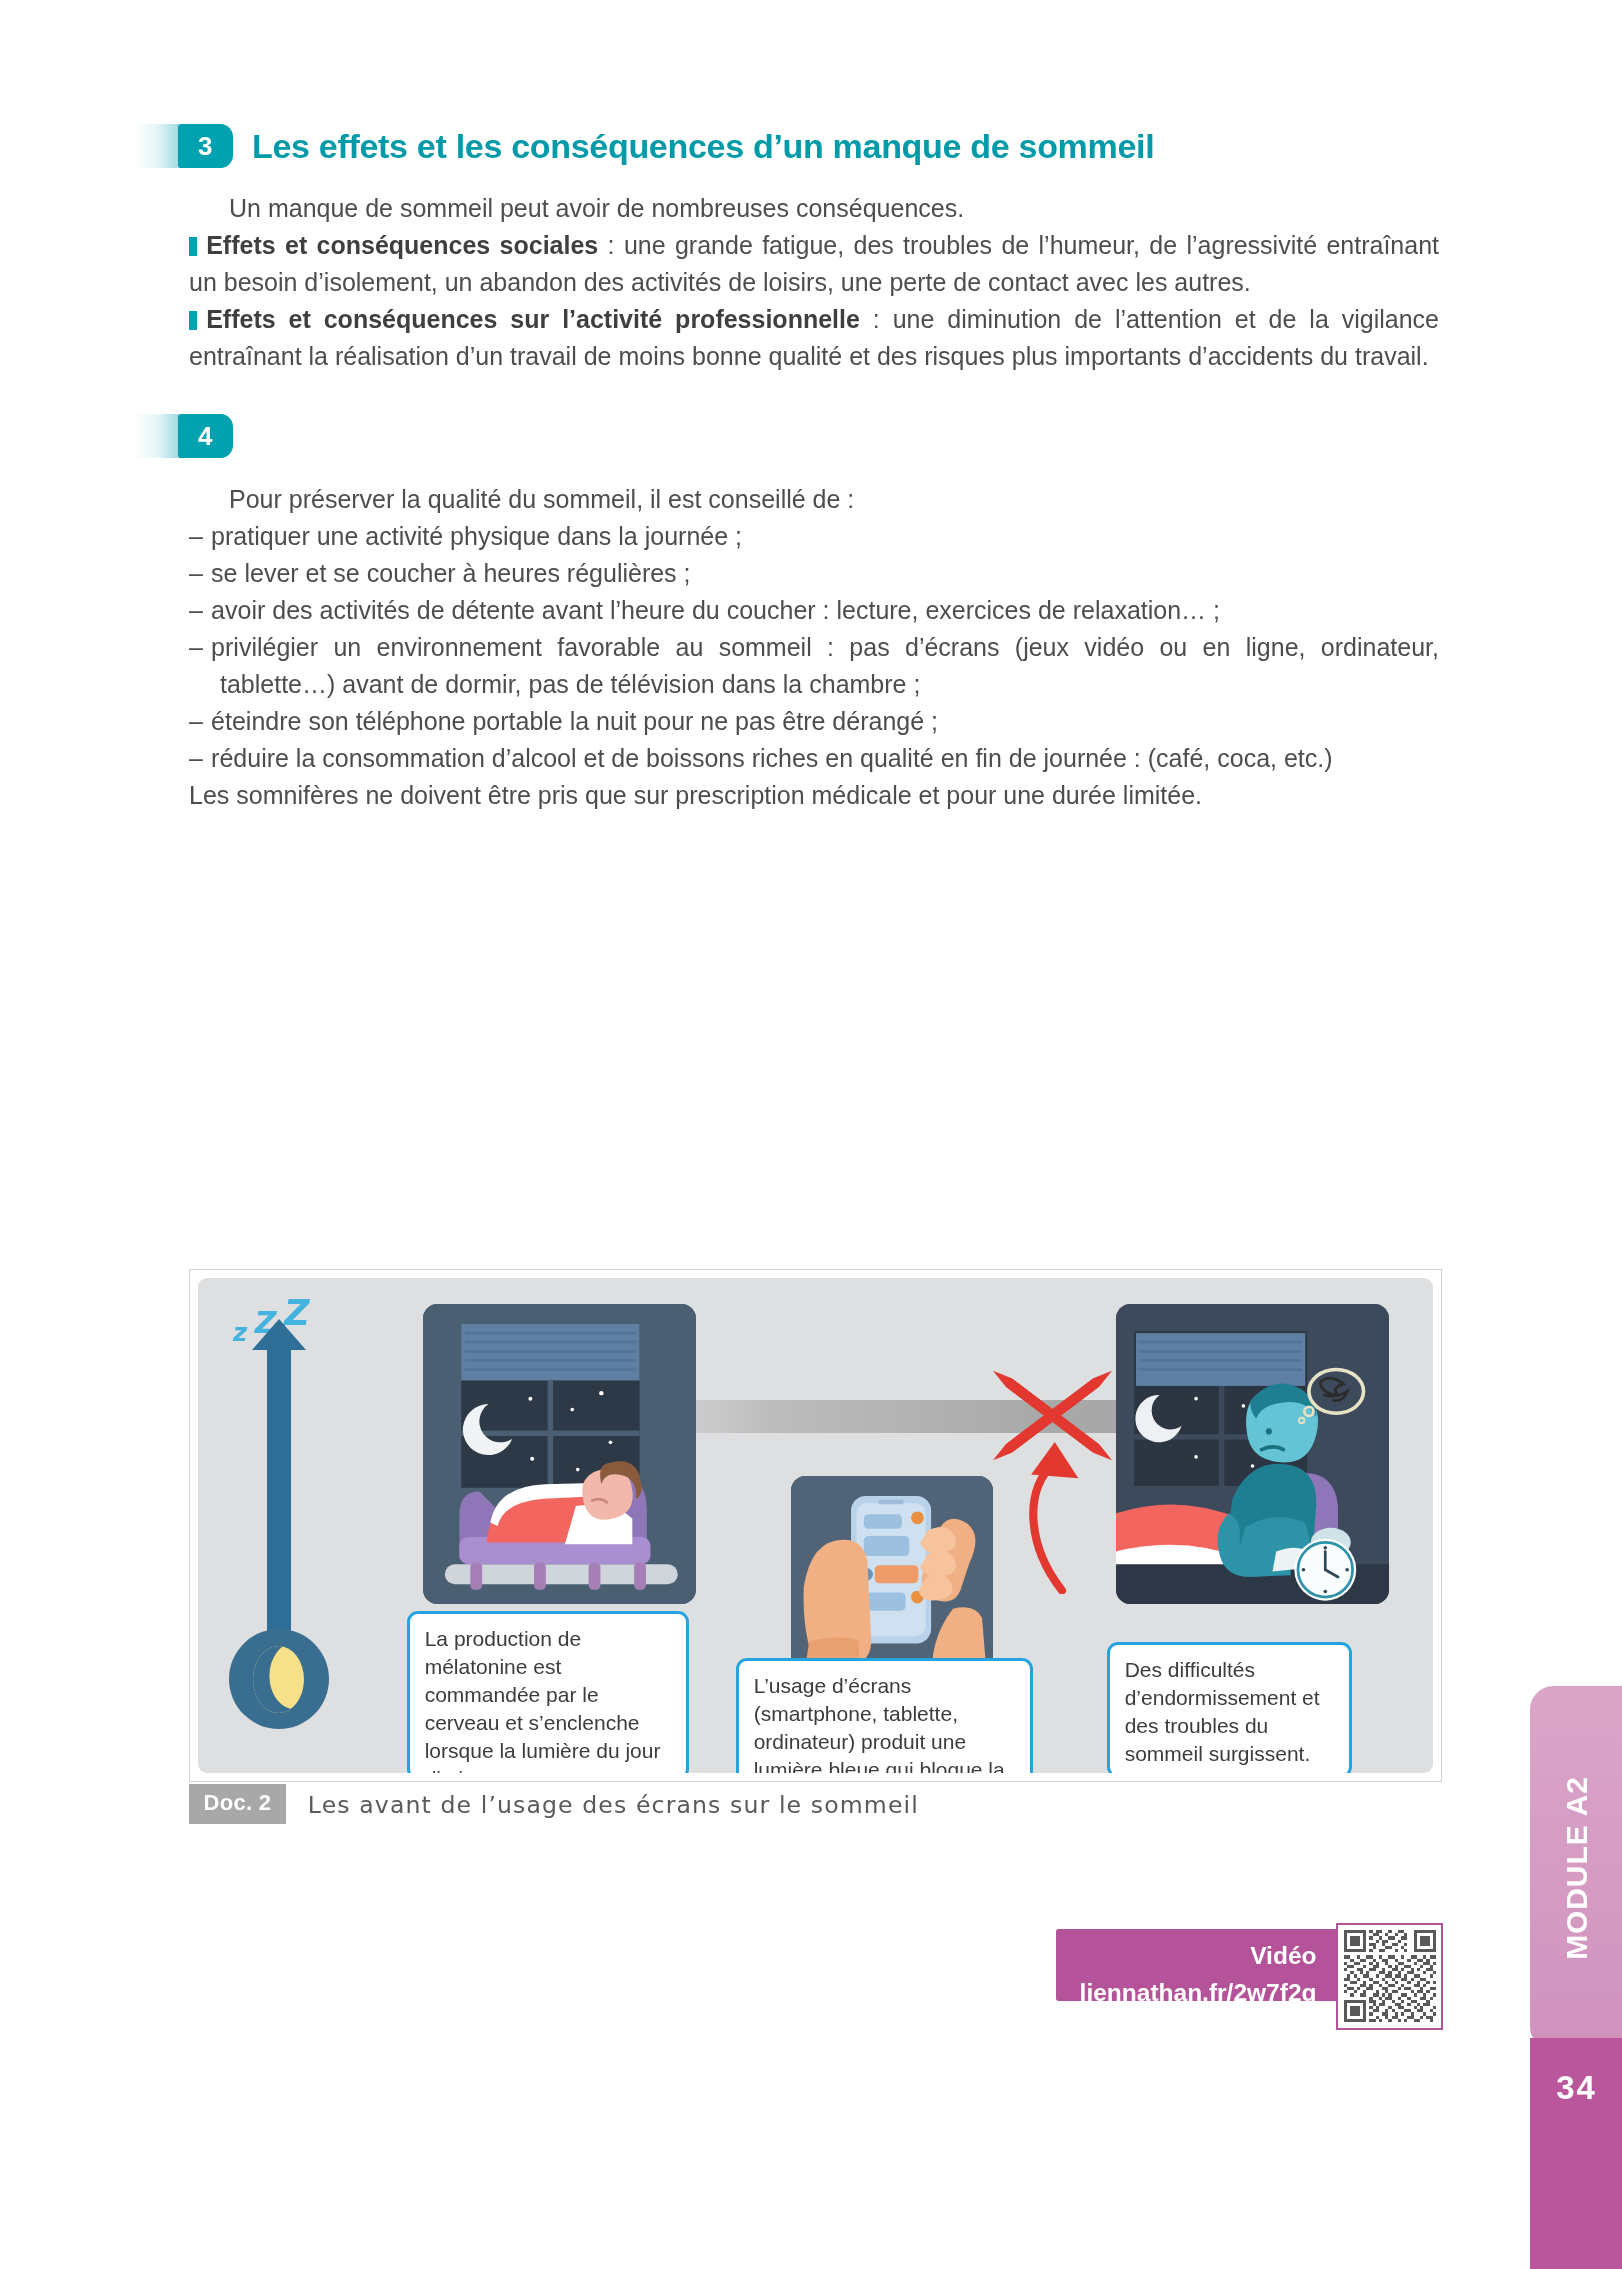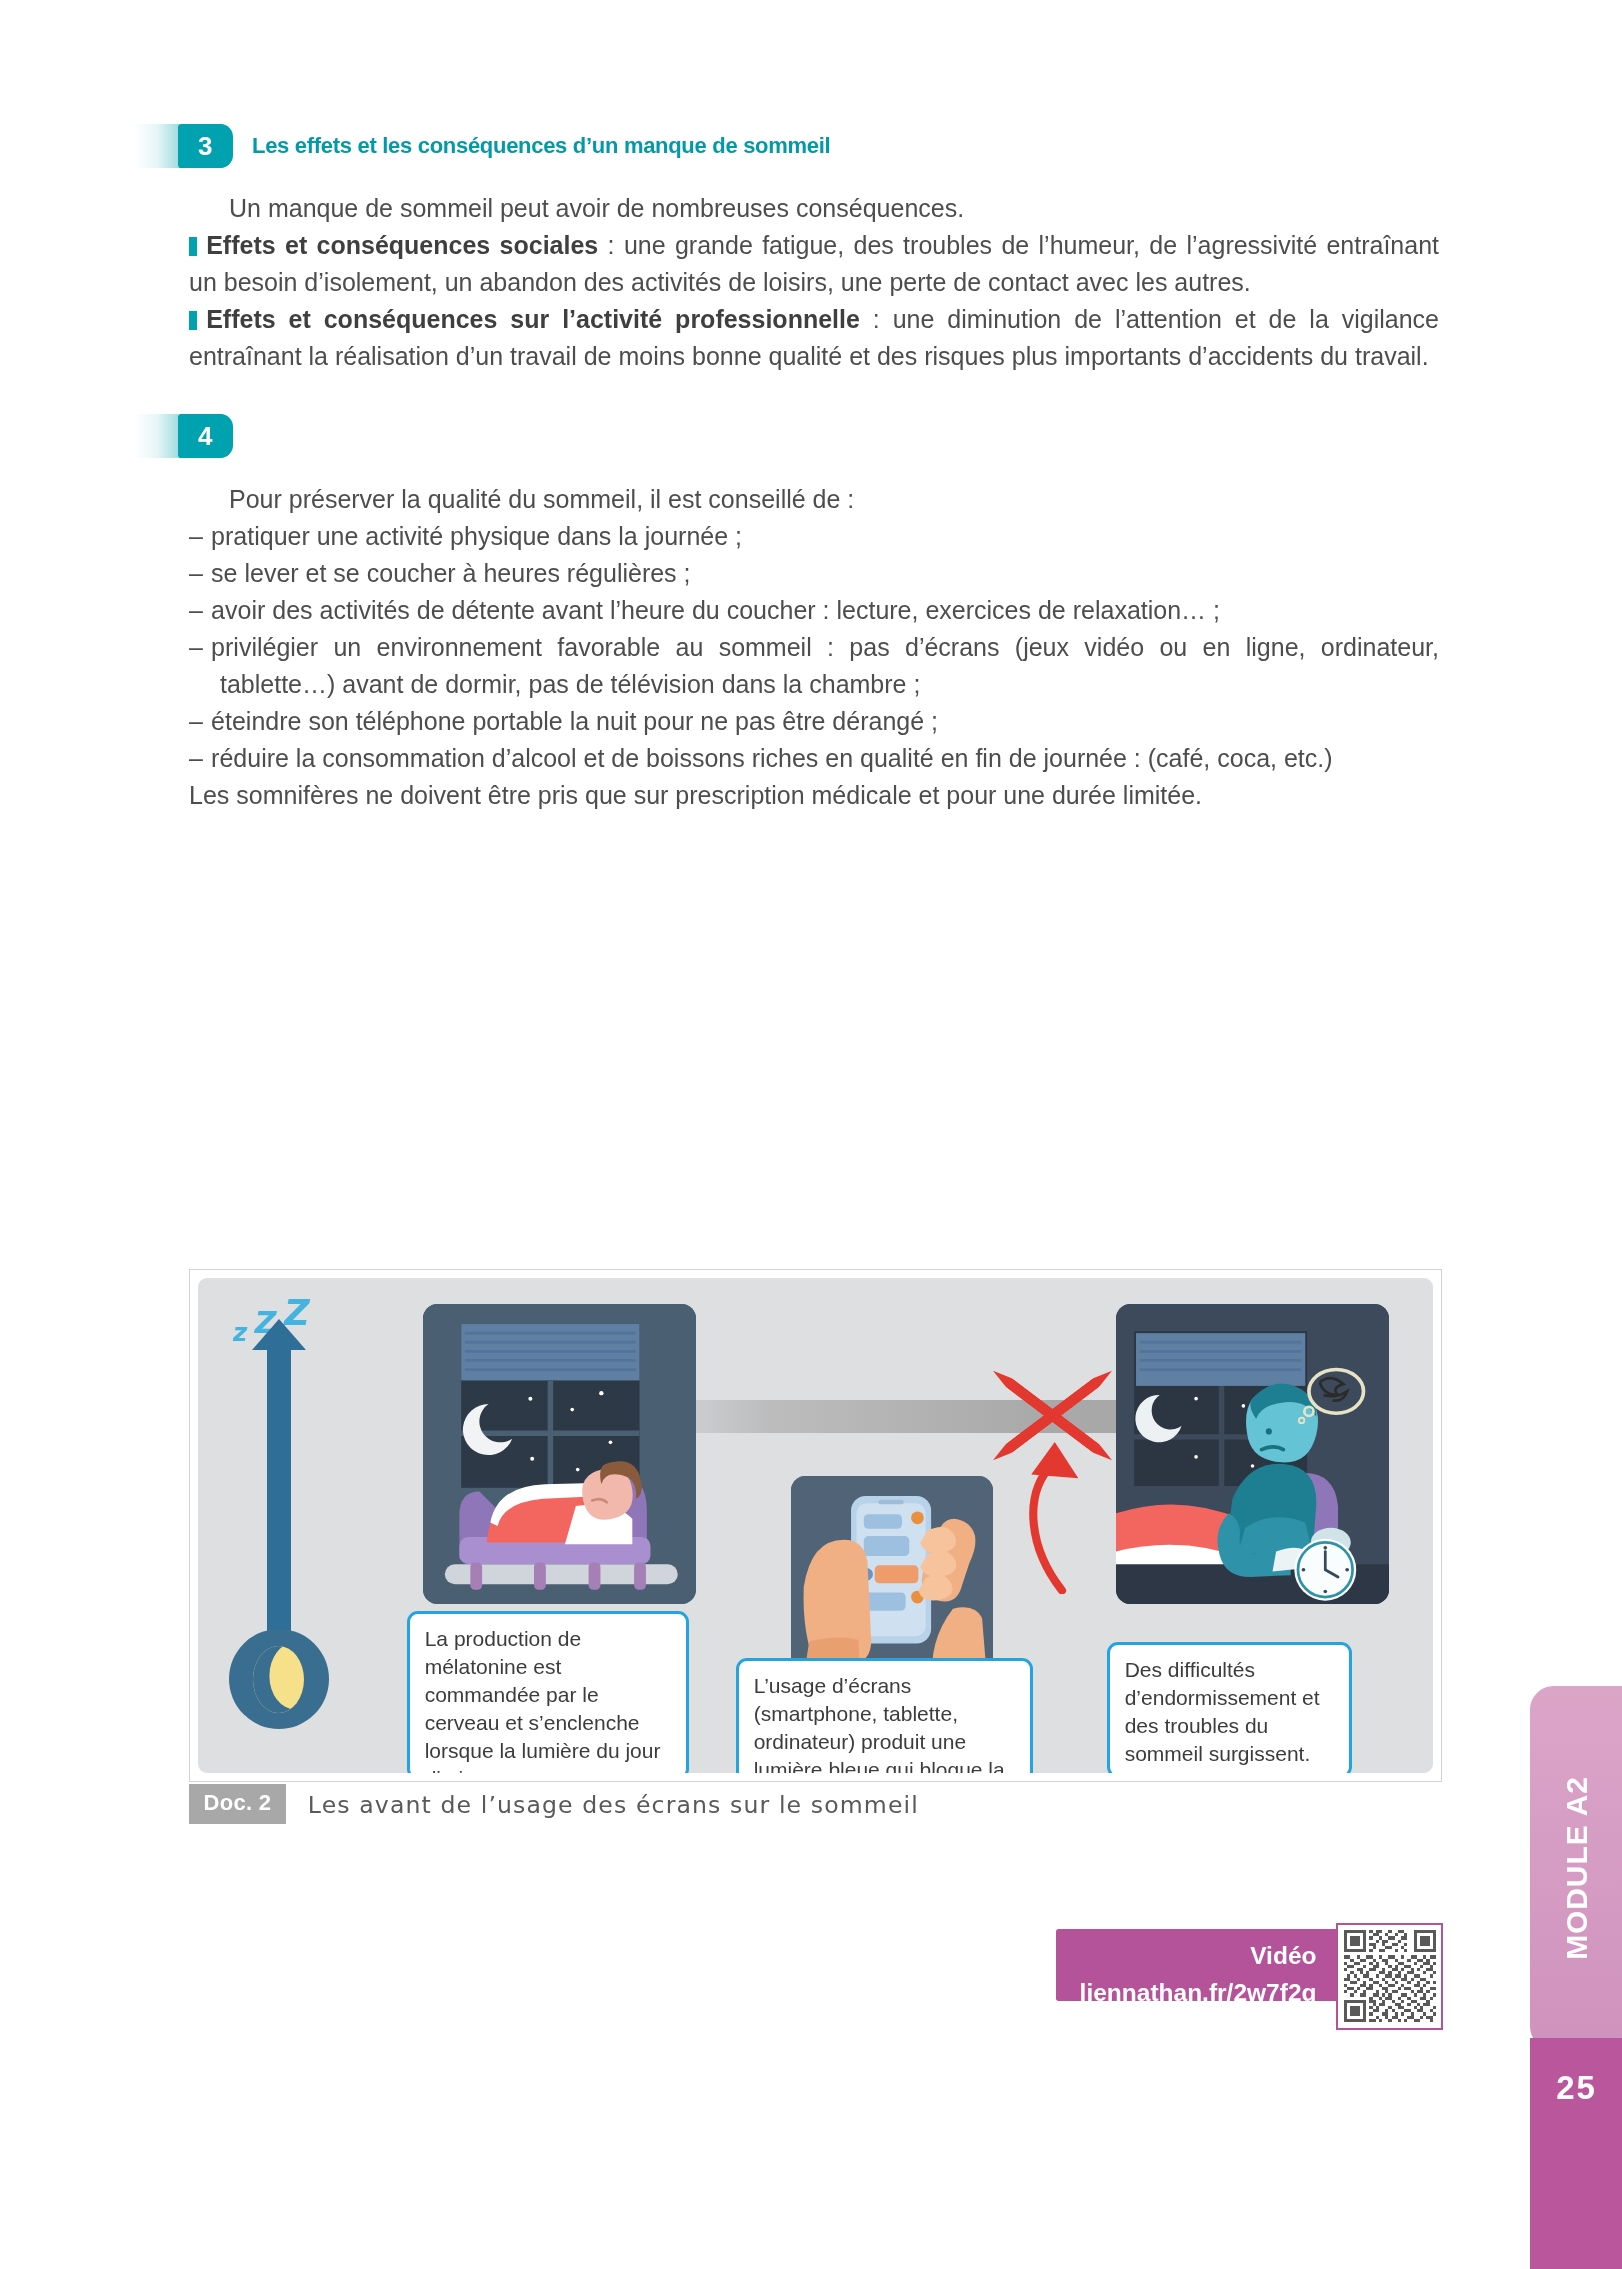--- a/index.html
+++ b/index.html
@@ -64,21 +64,21 @@
     color: #ffffff;
     font-size: 26px;
     font-weight: bold;
     display: flex;
     align-items: center;
     justify-content: center;
     letter-spacing: 0.5px;
   }
   .section-title {
     color: #009aa8;
-    font-size: 22px;
+    font-size: 34px;
     font-weight: bold;
     letter-spacing: -0.3px;
     margin-left: 20px;
     white-space: nowrap;
   }
 
   
   .para {
     font-size: 25px;
     line-height: 37px;
@@ -802,17 +802,17 @@
             <rect x="27" y="28" width="1" height="1"></rect>
         </g>
       </svg>
     </div>
   </div>
 
   <div class="module-tab">
     <span>MODULE A2</span>
   </div>
   <div class="page-num-block">
-    <span>25</span>
+    <span>34</span>
   </div>
 
 </div>
 
 
 </body></html>

